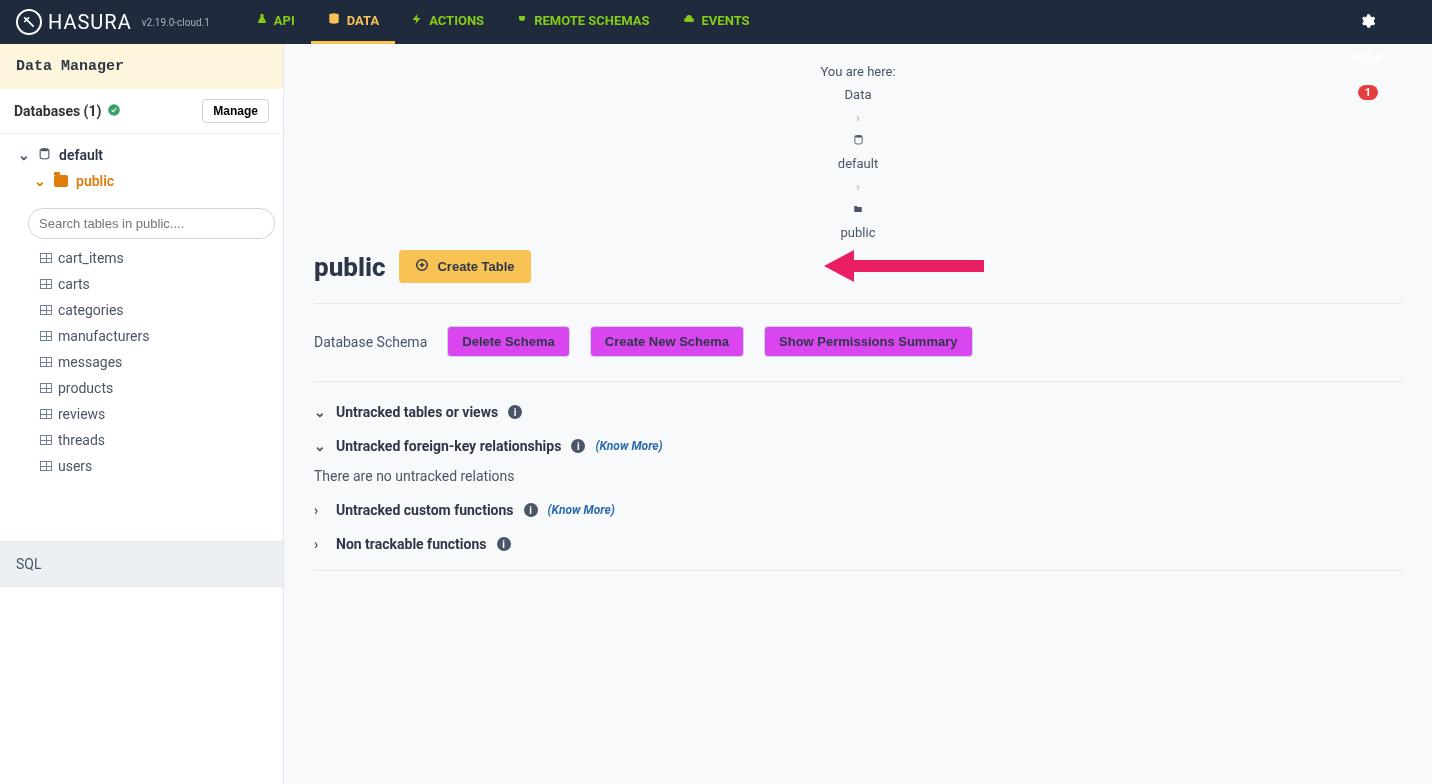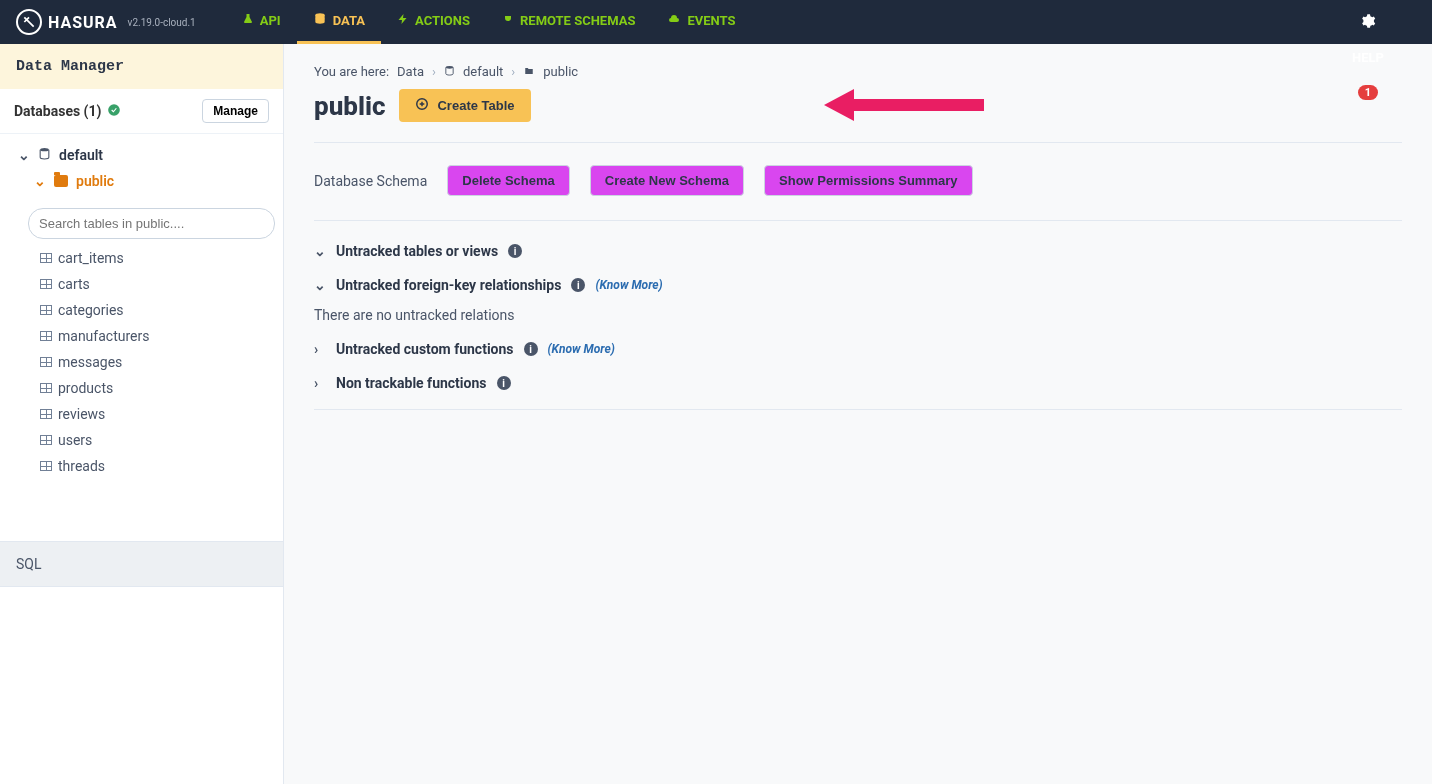--- a/index.html
+++ b/index.html
@@ -2,21 +2,21 @@
 <html><head>
 <meta charset="utf-8">
 <style>
 * { box-sizing: border-box; margin: 0; padding: 0; }
 body { font-family: -apple-system, BlinkMacSystemFont, "Segoe UI", Roboto, sans-serif; font-size: 14px; color: #333; background: #f8f9fa; }
 
 
 .topnav { background: #1f2a3c; color: #fff; height: 44px; display: flex; align-items: center; padding: 0 16px; }
 .logo-area { display: flex; align-items: center; gap: 6px; margin-right: 30px; }
 .logo-icon { width: 26px; height: 26px; border: 2px solid #fff; border-radius: 50%; display:flex; align-items:center; justify-content:center; }
-.product-name { font-weight: 700; letter-spacing: 1px; font-size: 16px; }
+.product-name { font-weight: 400; letter-spacing: 1px; font-size: 20px; }
 .version { font-size: 10px; color: #a8b0bd; margin-left: 4px; }
 .nav-items { display: flex; gap: 0; }
 .nav-item { display: flex; align-items:center; gap: 6px; padding: 0 16px; height: 44px; font-size: 13px; font-weight: 700; color: #84cc16; cursor: pointer; border-bottom: 3px solid transparent; }
 .nav-item.active { color: #f8c255; border-bottom-color: #f8c255; }
 .nav-right { margin-left: auto; display:flex; align-items:center; gap: 18px; flex-direction: column; }
 .project-name { color: #6bb4ff; font-size: 13px; font-weight: 600; }
 .help-label { font-weight: 700; font-size: 13px; }
 .badge-bell { position: relative; }
 .badge-count { background:#e53e3e; color:#fff; border-radius: 9px; padding: 1px 7px; font-size: 11px; font-weight:700; }
 
@@ -33,21 +33,21 @@
 .tree-row.schema { color:#e07b0e; font-weight:600; padding-left: 18px; }
 .tree-row.db-row { font-weight:600; color:#2d3748; padding-left: 2px;}
 .search-box { margin: 6px 8px 6px 28px; }
 .search-box input { width:100%; padding:7px 10px; border:1px solid #cbd5e0; border-radius:15px; font-size:13px; }
 .table-list { padding-left: 40px; }
 .table-row { display:flex; align-items:center; gap:6px; padding: 5px 0; font-size: 14px; color:#4a5568; cursor:pointer; }
 .sql-link { margin-top:auto; margin-top: 32px; background:#edf0f3; padding: 14px 16px; color:#4a5568; cursor:pointer; border-top:1px solid #e2e8f0; border-bottom: 1px solid #e2e8f0;}
 
 
 .main { flex:1; padding: 20px 30px; overflow:auto; }
-.breadcrumb { font-size: 13px; color:#4a5568; display:flex; align-items:center; gap:8px; margin-bottom: 10px; }
+.breadcrumb { font-size: 13px; color:#4a5568; display:flex; align-items:center; gap:8px; margin-bottom: 10px; flex-direction: column; }
 .breadcrumb .sep { color:#a0aec0; }
 .title-row { display:flex; align-items:center; gap: 14px; margin-bottom: 20px; position:relative; }
 .page-title { font-size: 26px; font-weight: 800; color:#2d3748; }
 .create-btn { background:#f8c255; border:none; border-radius:4px; padding: 8px 16px; font-size: 13px; font-weight:700; color:#2d3748; cursor:pointer; display:flex; align-items:center; gap:8px; }
 .annotation-arrow { position:absolute; left: 510px; top: -4px; }
 .arrow-svg { fill:#e91e63; }
 .divider { border:none; border-top:1px solid #e2e8f0; margin: 14px 0 22px; }
 .schema-row { display:flex; align-items:center; gap: 20px; margin-bottom: 24px; font-size:14px;}
 .schema-label { color:#4a5568; }
 .outline-btn { background:#d946ef; border:1px solid #cbd5e0; border-radius:4px; padding: 7px 14px; font-size:13px; font-weight:700; cursor:pointer; color:#2d3748;}
@@ -200,25 +200,25 @@
       <div class="table-row">
           <span class="table-icn"></span>
           <span>products</span>
         </div>
       <div class="table-row">
           <span class="table-icn"></span>
           <span>reviews</span>
         </div>
       <div class="table-row">
           <span class="table-icn"></span>
+          <span>threads</span>
+        </div>
+      <div class="table-row">
+          <span class="table-icn"></span>
           <span>users</span>
-        </div>
-      <div class="table-row">
-          <span class="table-icn"></span>
-          <span>threads</span>
         </div>
     </div>
     <div style="height:30px;"></div>
     <div class="sql-link">SQL</div>
   </div>
 
   <div class="main">
     <div class="breadcrumb">
       <span>You are here:</span>
       <span style="cursor:pointer;">Data</span>

